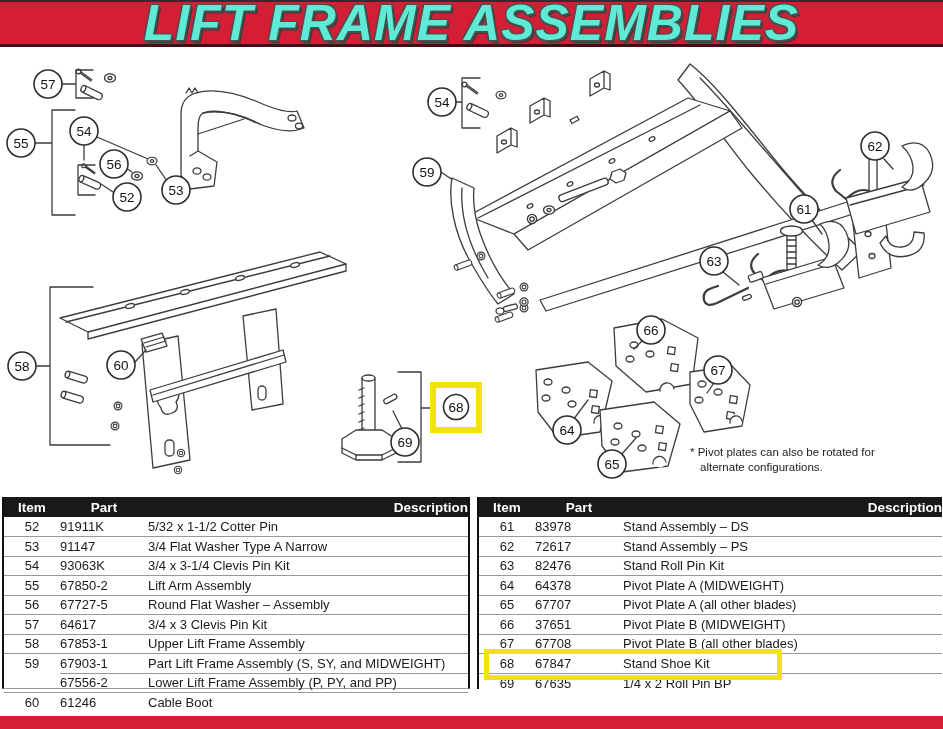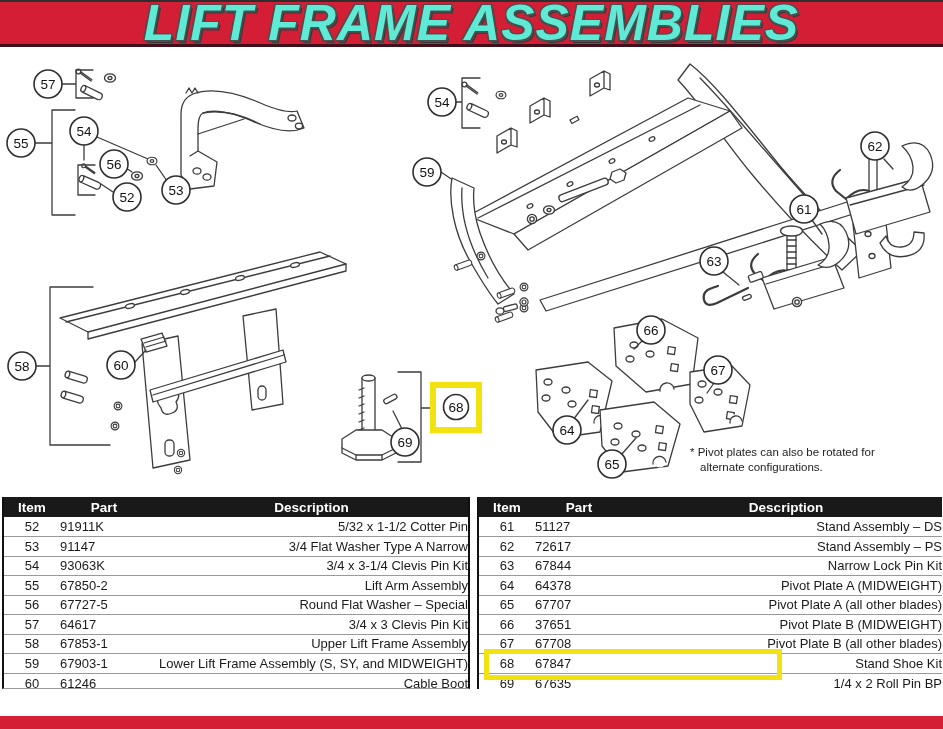--- a/index.html
+++ b/index.html
@@ -36,29 +36,29 @@
   
   .tables{position:absolute;left:0;top:497px;width:943px;height:216px;}
   .twrap{position:absolute;top:0;height:192px;border-left:2.5px solid #111;}
   .twrap.left{left:2px;width:468px;border-right:2px solid #111;border-bottom:1.5px solid var(--rowline);}
   .twrap.right{left:477px;width:465px;}
   table.pt{border-collapse:collapse;table-layout:fixed;width:100%;}
   table.pt th{
     background:var(--hdr);color:#fff;font-size:13.5px;font-weight:bold;
     height:20px;padding:0;text-align:center;
   }
-  table.pt th.h-desc{text-align:center;padding-left:7px;}
+  table.pt th.h-desc{text-align:right;padding-left:7px;}
   table.pt td{
     font-size:13px;color:#1a1a1a;height:19.5px;padding:0;
     border-top:1.5px solid var(--rowline);white-space:nowrap;overflow:hidden;
   }
   table.pt tbody tr:first-child td{border-top:none;}
   td.item{text-align:center;width:56px;}
   td.part{width:88px;}
-  td.desc{text-align:right;padding-left:7px;}
+  td.desc{text-align:left;padding-left:7px;}
   td.nb{border-top:none !important;}
   .hl-box{
     position:absolute;left:484px;top:152px;width:298px;height:31px;
     border:5px solid var(--yellow);pointer-events:none;
   }
   
   .redbar{position:absolute;left:0;top:716px;width:943px;height:13px;background:var(--red);}
 </style>
 </head>
 <body>
@@ -386,36 +386,41 @@
             <td class="desc">3/4 x 3-1/4 Clevis Pin Kit</td>
           </tr>
           <tr>
             <td class="item">55</td>
             <td class="part">67850-2</td>
             <td class="desc">Lift Arm Assembly</td>
           </tr>
           <tr>
             <td class="item">56</td>
             <td class="part">67727-5</td>
-            <td class="desc">Round Flat Washer – Special</td>
+            <td class="desc">Round Flat Washer – Assembly</td>
           </tr>
           <tr>
             <td class="item">57</td>
             <td class="part">64617</td>
             <td class="desc">3/4 x 3 Clevis Pin Kit</td>
           </tr>
           <tr>
             <td class="item">58</td>
             <td class="part">67853-1</td>
             <td class="desc">Upper Lift Frame Assembly</td>
           </tr>
           <tr>
             <td class="item">59</td>
             <td class="part">67903-1</td>
-            <td class="desc">Lower Lift Frame Assembly (S, SY, and MIDWEIGHT)</td>
+            <td class="desc">Part Lift Frame Assembly (S, SY, and MIDWEIGHT)</td>
+          </tr>
+          <tr>
+            <td class="item nb"></td>
+            <td class="part">67556-2</td>
+            <td class="desc">Lower Lift Frame Assembly (P, PY, and PP)</td>
           </tr>
           <tr>
             <td class="item">60</td>
             <td class="part">61246</td>
             <td class="desc">Cable Boot</td>
           </tr>
         </tbody>
     </table>
   </div>
   <div class="twrap right">
@@ -423,32 +428,32 @@
       <thead>
         <tr>
           <th style="width:56px">Item</th>
           <th style="width:88px">Part</th>
           <th class="h-desc">Description</th>
         </tr>
       </thead>
       <tbody id="right-body">
           <tr>
             <td class="item">61</td>
-            <td class="part">51127</td>
+            <td class="part">83978</td>
             <td class="desc">Stand Assembly – DS</td>
           </tr>
           <tr>
             <td class="item">62</td>
             <td class="part">72617</td>
             <td class="desc">Stand Assembly – PS</td>
           </tr>
           <tr>
             <td class="item">63</td>
-            <td class="part">67844</td>
-            <td class="desc">Narrow Lock Pin Kit</td>
+            <td class="part">82476</td>
+            <td class="desc">Stand Roll Pin Kit</td>
           </tr>
           <tr>
             <td class="item">64</td>
             <td class="part">64378</td>
             <td class="desc">Pivot Plate A (MIDWEIGHT)</td>
           </tr>
           <tr>
             <td class="item">65</td>
             <td class="part">67707</td>
             <td class="desc">Pivot Plate A (all other blades)</td>

